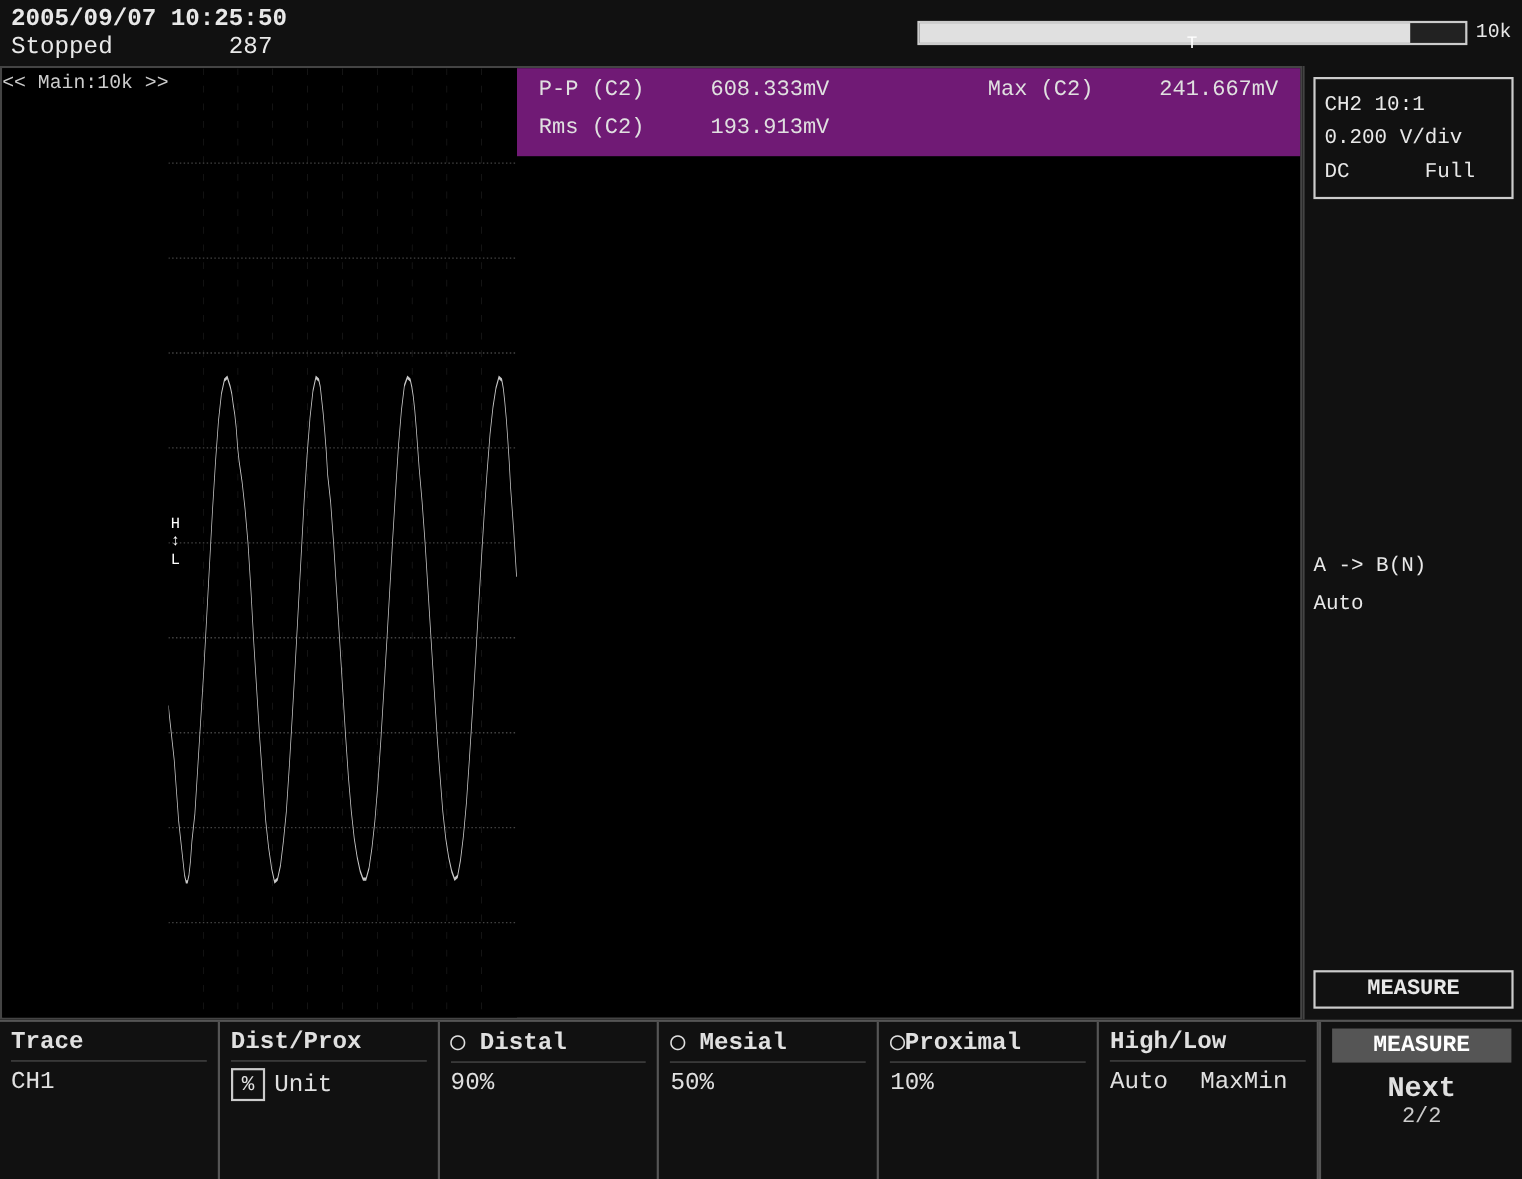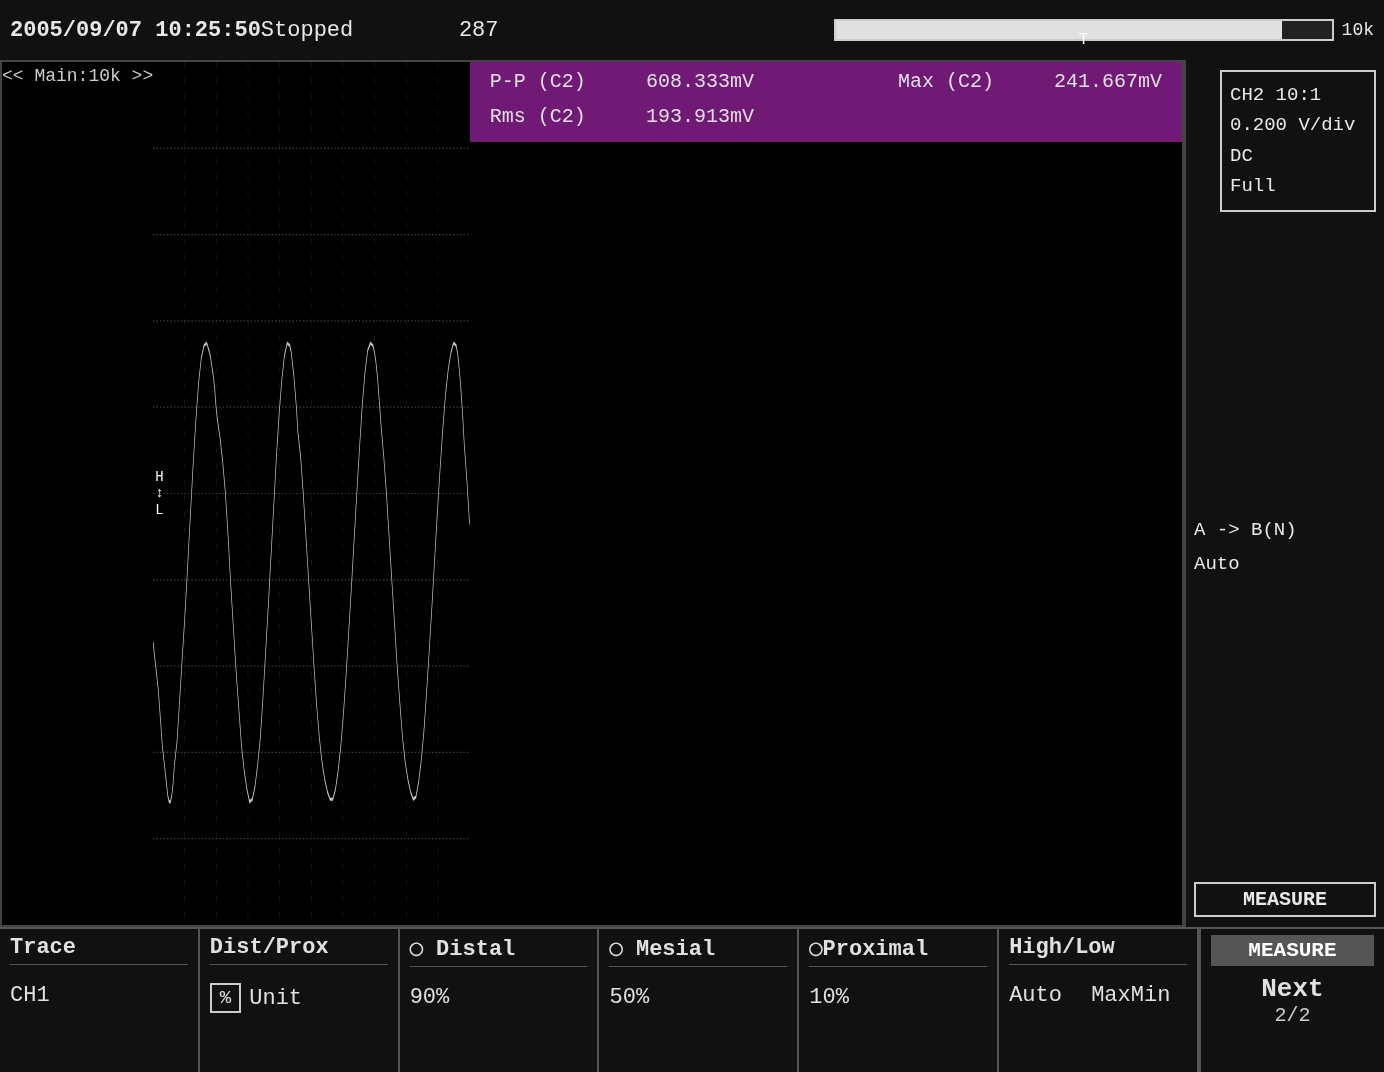--- a/index.html
+++ b/index.html
@@ -21,21 +21,21 @@
     #top-bar {
       display: flex;
       align-items: center;
       justify-content: space-between;
       background: #111;
       padding: 4px 10px;
       font-size: 22px;
       color: #e8e8e8;
       height: 60px;
     }
-    #top-bar .left { display: flex; flex-direction: row; }
+    #top-bar .left { display: flex; flex-direction: column; }
     #top-bar .left .datetime { font-size: 22px; font-weight: bold; }
     #top-bar .left .status { font-size: 22px; }
     #top-bar .center { display: flex; flex-direction: column; align-items: center; }
     #top-bar .center .progress-bar-container {
       display: flex; align-items: center; gap: 8px;
     }
     #progress-bar-outer {
       width: 500px; height: 22px; border: 2px solid #ccc; background: #222; position: relative;
     }
     #progress-bar-inner {
@@ -125,21 +125,20 @@
       gap: 20px;
       border-left: 2px solid #444;
     }
 
     #ch2-info {
       border: 2px solid #ccc;
       padding: 8px;
       font-size: 19px;
       color: #e8e8e8;
       line-height: 1.6;
-      margin-left: 26px;
     }
 
     #trigger-info {
       font-size: 19px;
       color: #e8e8e8;
       line-height: 1.8;
       margin-top: auto;
     }
 
     #measure-label-box {
@@ -160,21 +159,20 @@
     }
 
     .bottom-cell {
       flex: 1;
       border-right: 2px solid #555;
       display: flex;
       flex-direction: column;
       padding: 6px 10px;
       font-size: 20px;
       color: #e0e0e0;
-      gap: 12px;
     }
     .bottom-cell:last-child { border-right: none; }
     .bottom-cell .cell-title {
       font-size: 22px;
       font-weight: bold;
       border-bottom: 1px solid #555;
       padding-bottom: 4px;
       margin-bottom: 6px;
     }
     .bottom-cell .cell-value {

